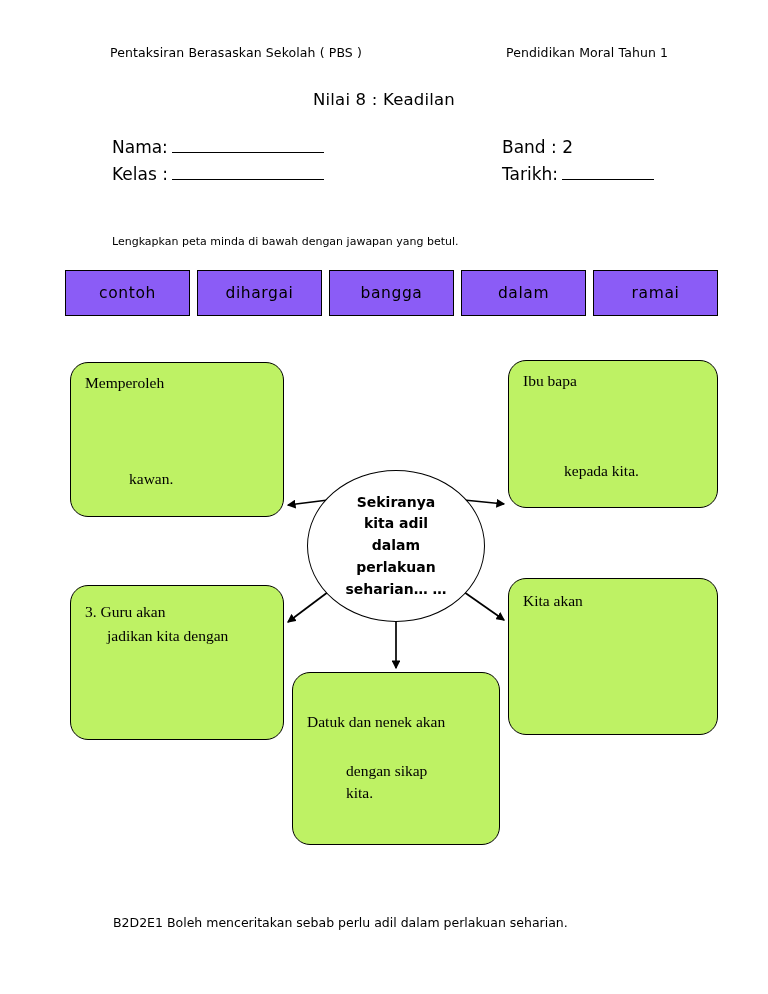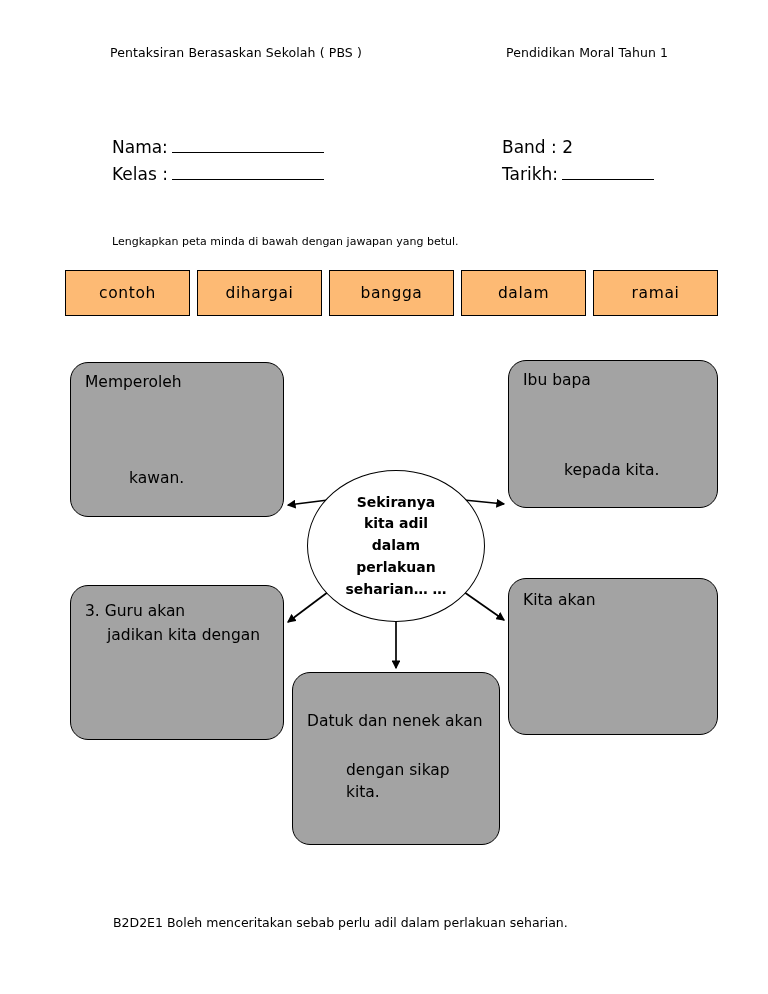--- a/index.html
+++ b/index.html
@@ -86,40 +86,41 @@
     gap: 7px;
   }
   .word-box {
     flex: 1 1 0;
     border: 1.4px solid #000;
     display: flex;
     align-items: center;
     justify-content: center;
     font-size: 15.5px;
     letter-spacing: .6px;
-    background: #fdba74;
+    background: #8b5cf6;
   }
 
   
   .mm {
     position: absolute;
     left: 0;
     top: 0;
     width: 768px;
     height: 994px;
     pointer-events: none;
   }
   .node {
     position: absolute;
     border: 1.6px solid #000;
     border-radius: 18px;
-    background: #a3a3a3;
+    background: #bef264;
     box-sizing: border-box;
     font-size: 15.5px;
     line-height: 1.25;
+    font-family: Liberation Serif, serif;
   }
   .node .l1 {
     position: absolute;
     left: 14px;
     top: 10px;
     white-space: nowrap;
   }
   .node .l2 {
     position: absolute;
     white-space: nowrap;
@@ -174,20 +175,21 @@
   }
   .footer .code { font-weight: normal; text-align: right; }
 </style>
 </head>
 <body>
 
 <div id="page">
 
   <div class="hdr-left">Pentaksiran Berasaskan Sekolah ( PBS )</div>
   <div class="hdr-right">Pendidikan Moral Tahun 1</div>
+  <div class="title">Nilai 8 : Keadilan</div>
 
   <div class="field f-nama">
     <span>Nama:</span><span class="blank long"></span>
   </div>
   <div class="field f-kelas">
     <span>Kelas :</span><span class="blank long"></span>
   </div>
   <div class="field f-band">Band : 2</div>
   <div class="field f-tarikh">
     <span>Tarikh:</span><span class="blank short"></span>

